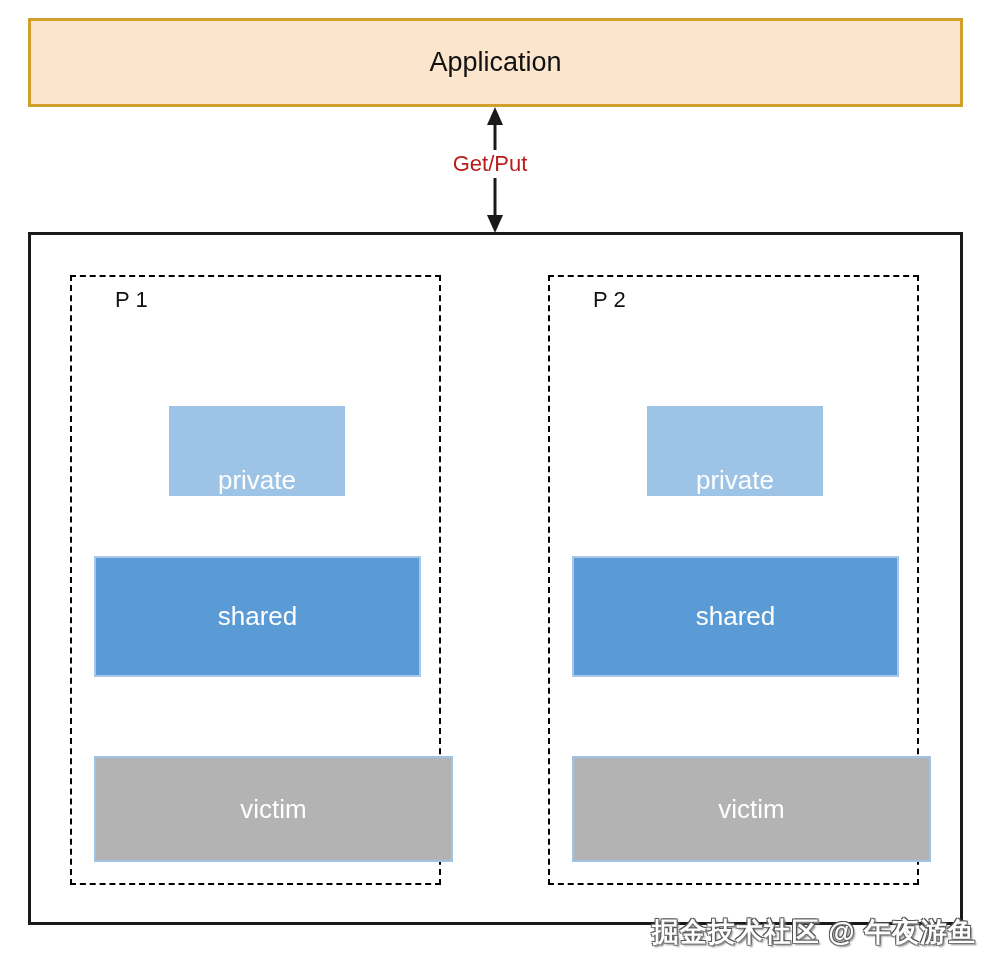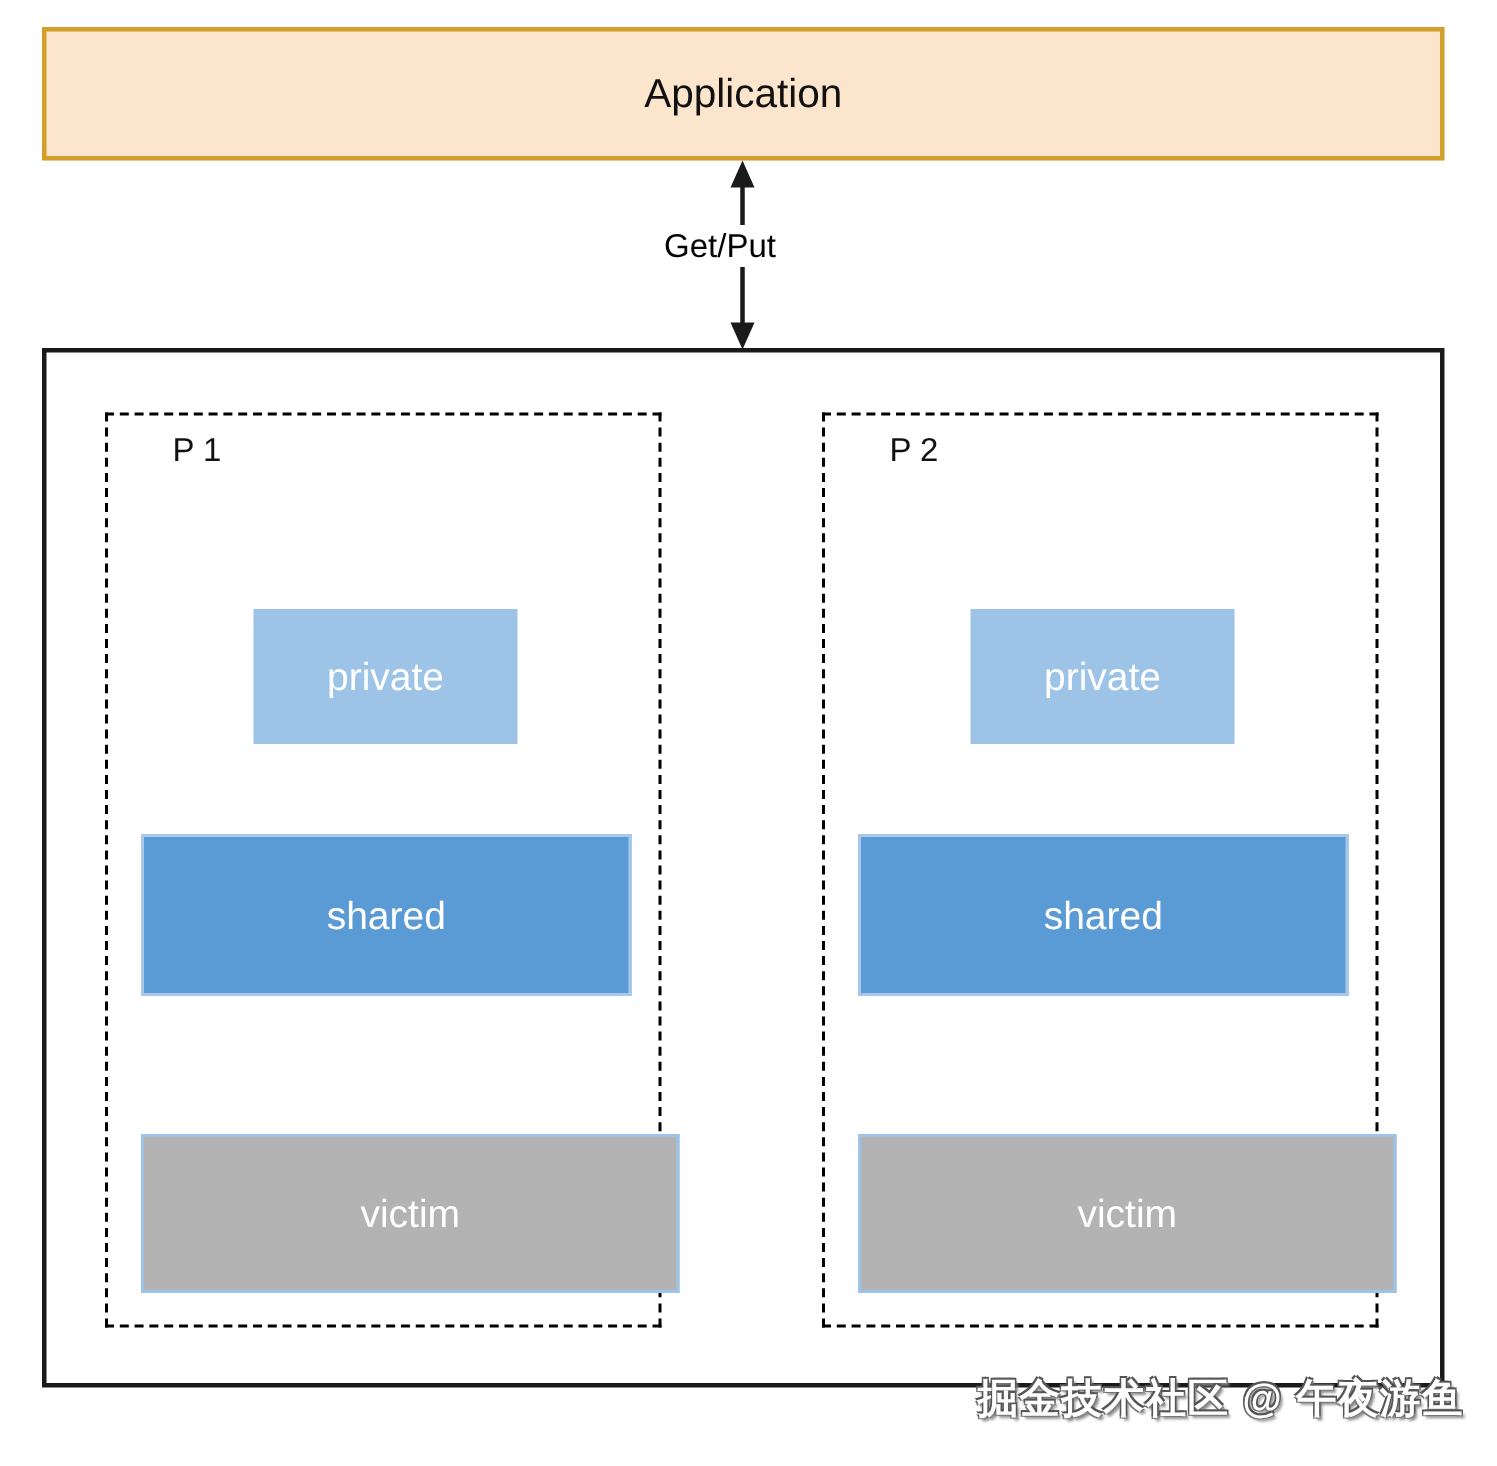--- a/index.html
+++ b/index.html
@@ -36,27 +36,27 @@
 
   
   .arrow-svg {
     position: absolute;
     left: 480px;
     top: 107px;
   }
 
   .connector-label {
     position: absolute;
-    left: 480px;
+    left: 490px;
     top: 164px;
     transform: translate(-50%, -50%);
     background: #ffffff;
     padding: 1px 5px;
     font-size: 22px;
-    color: #000000;
+    color: #b91c1c;
     white-space: nowrap;
   }
 
   
   .outer-box {
     position: absolute;
     left: 28px;
     top: 232px;
     width: 935px;
     height: 693px;
@@ -95,26 +95,27 @@
     justify-content: center;
     font-size: 26px;
     color: #ffffff;
   }
   .block.private {
     left: 97px;
     top: 129px;
     width: 176px;
     height: 90px;
     background: var(--private-fill, #9DC3E6);
+    align-items: flex-end;
   }
   .block.shared {
     left: 22px;
     top: 279px;
     width: 327px;
-    height: 108px;
+    height: 121px;
     background: var(--shared-fill, #5B9BD5);
     border: 2px solid var(--shared-border, #A9C7E8);
   }
   .block.victim {
     left: 22px;
     top: 479px;
     width: 359px;
     height: 106px;
     background: var(--victim-fill, #B3B3B3);
     border: 2px solid var(--victim-border, #9DC3E6);

